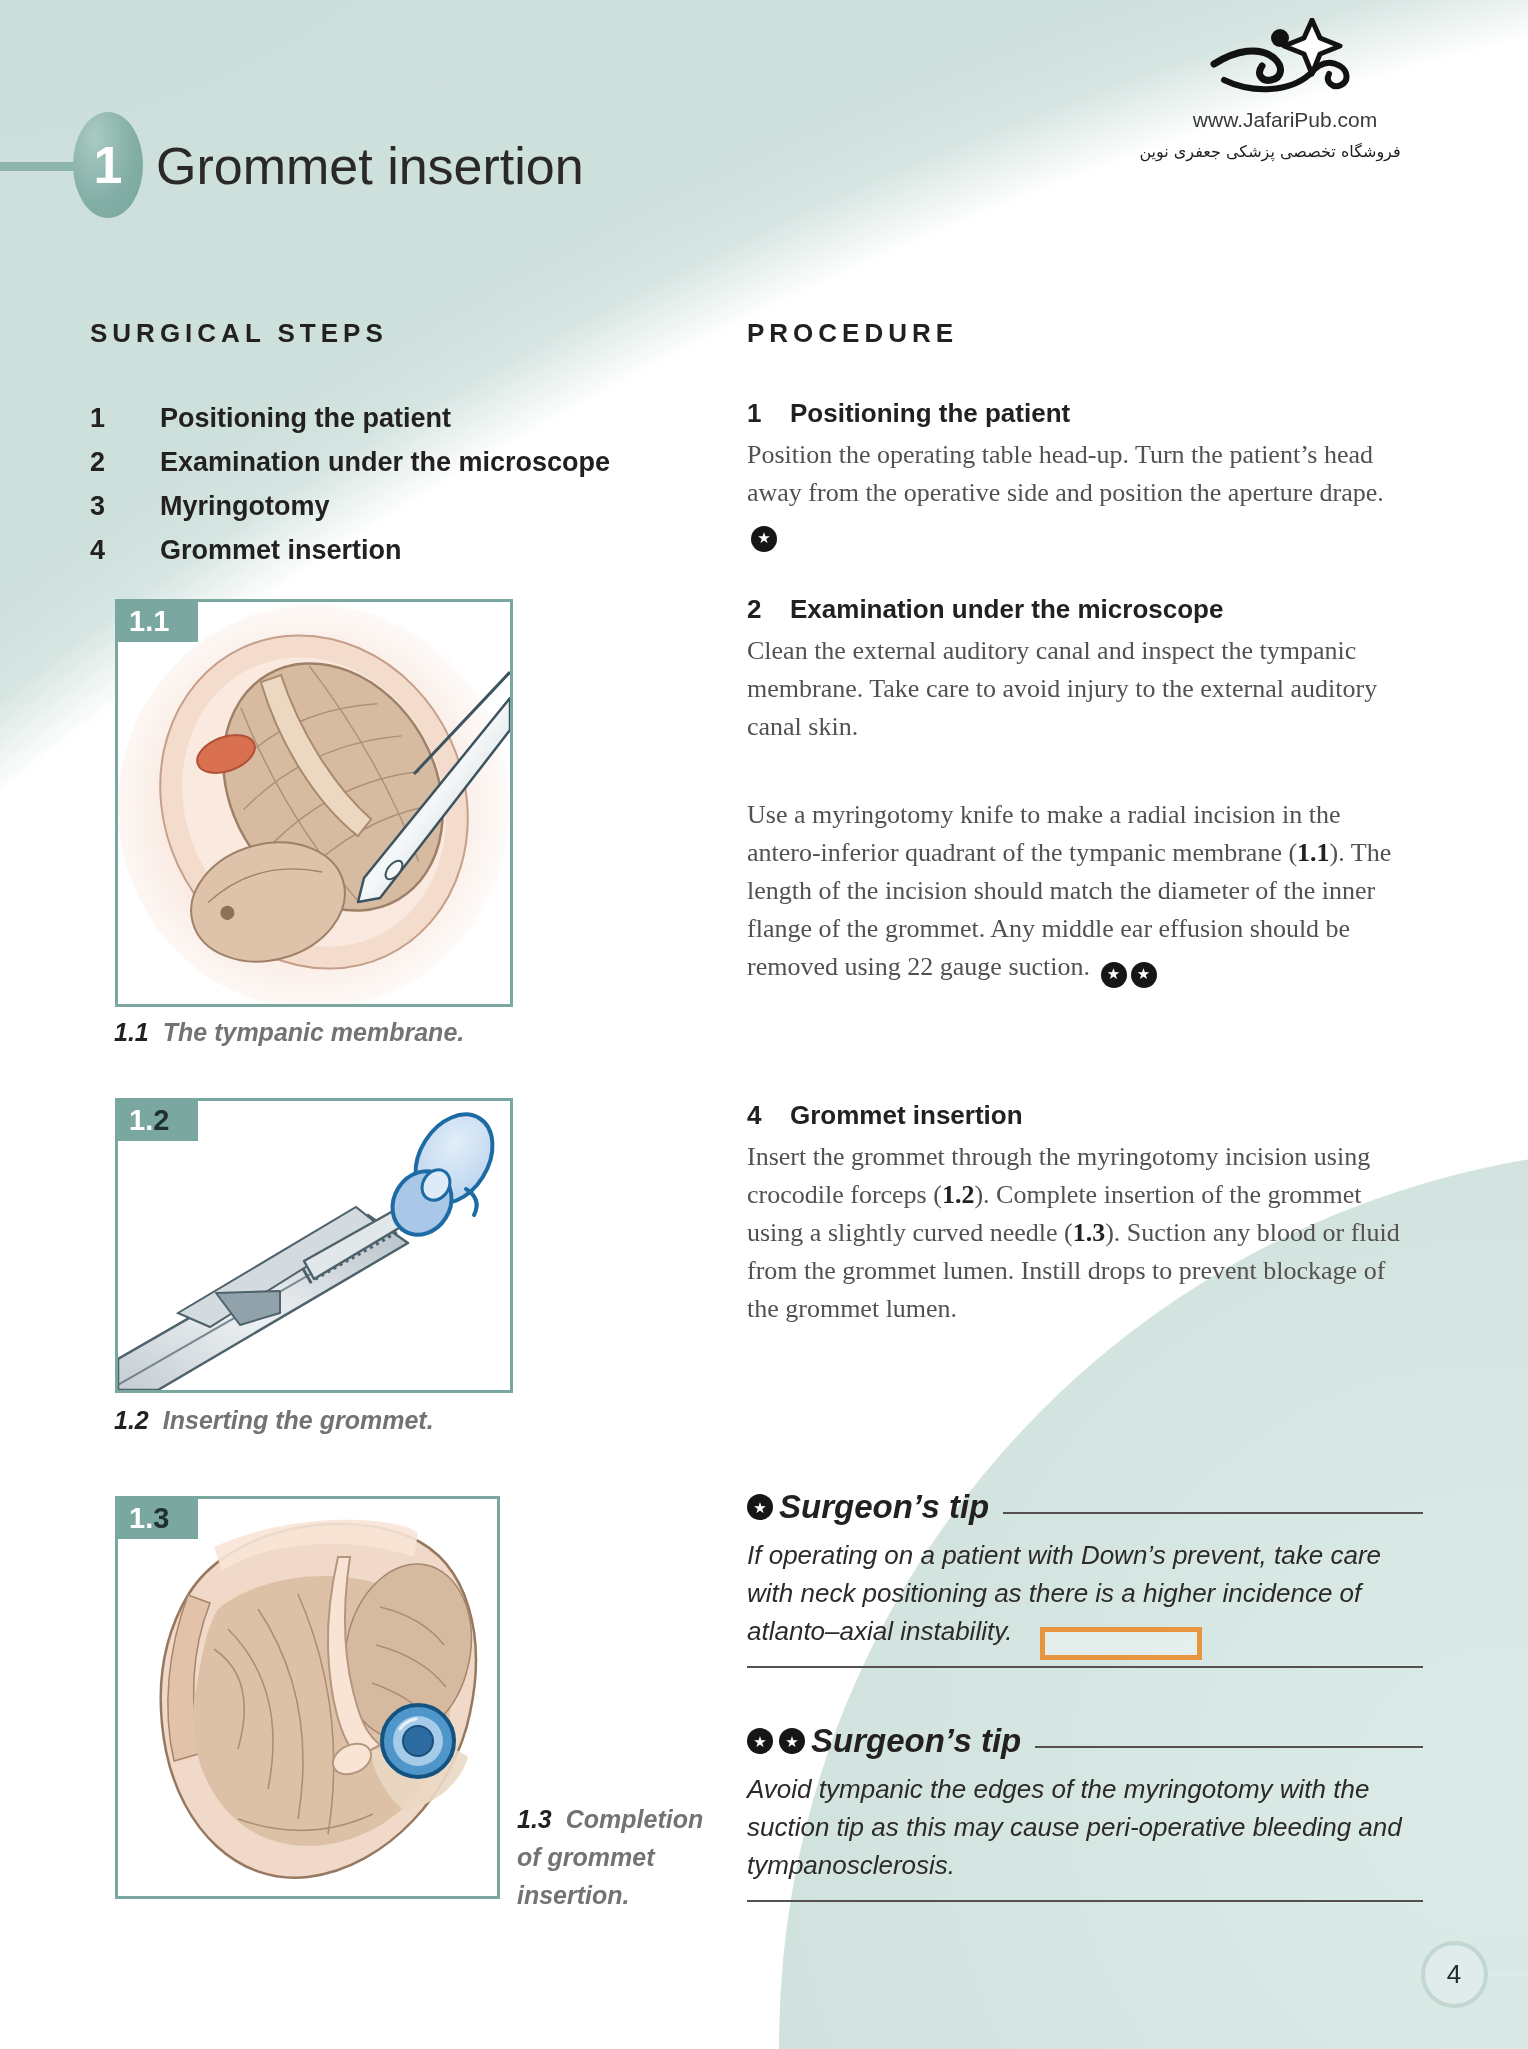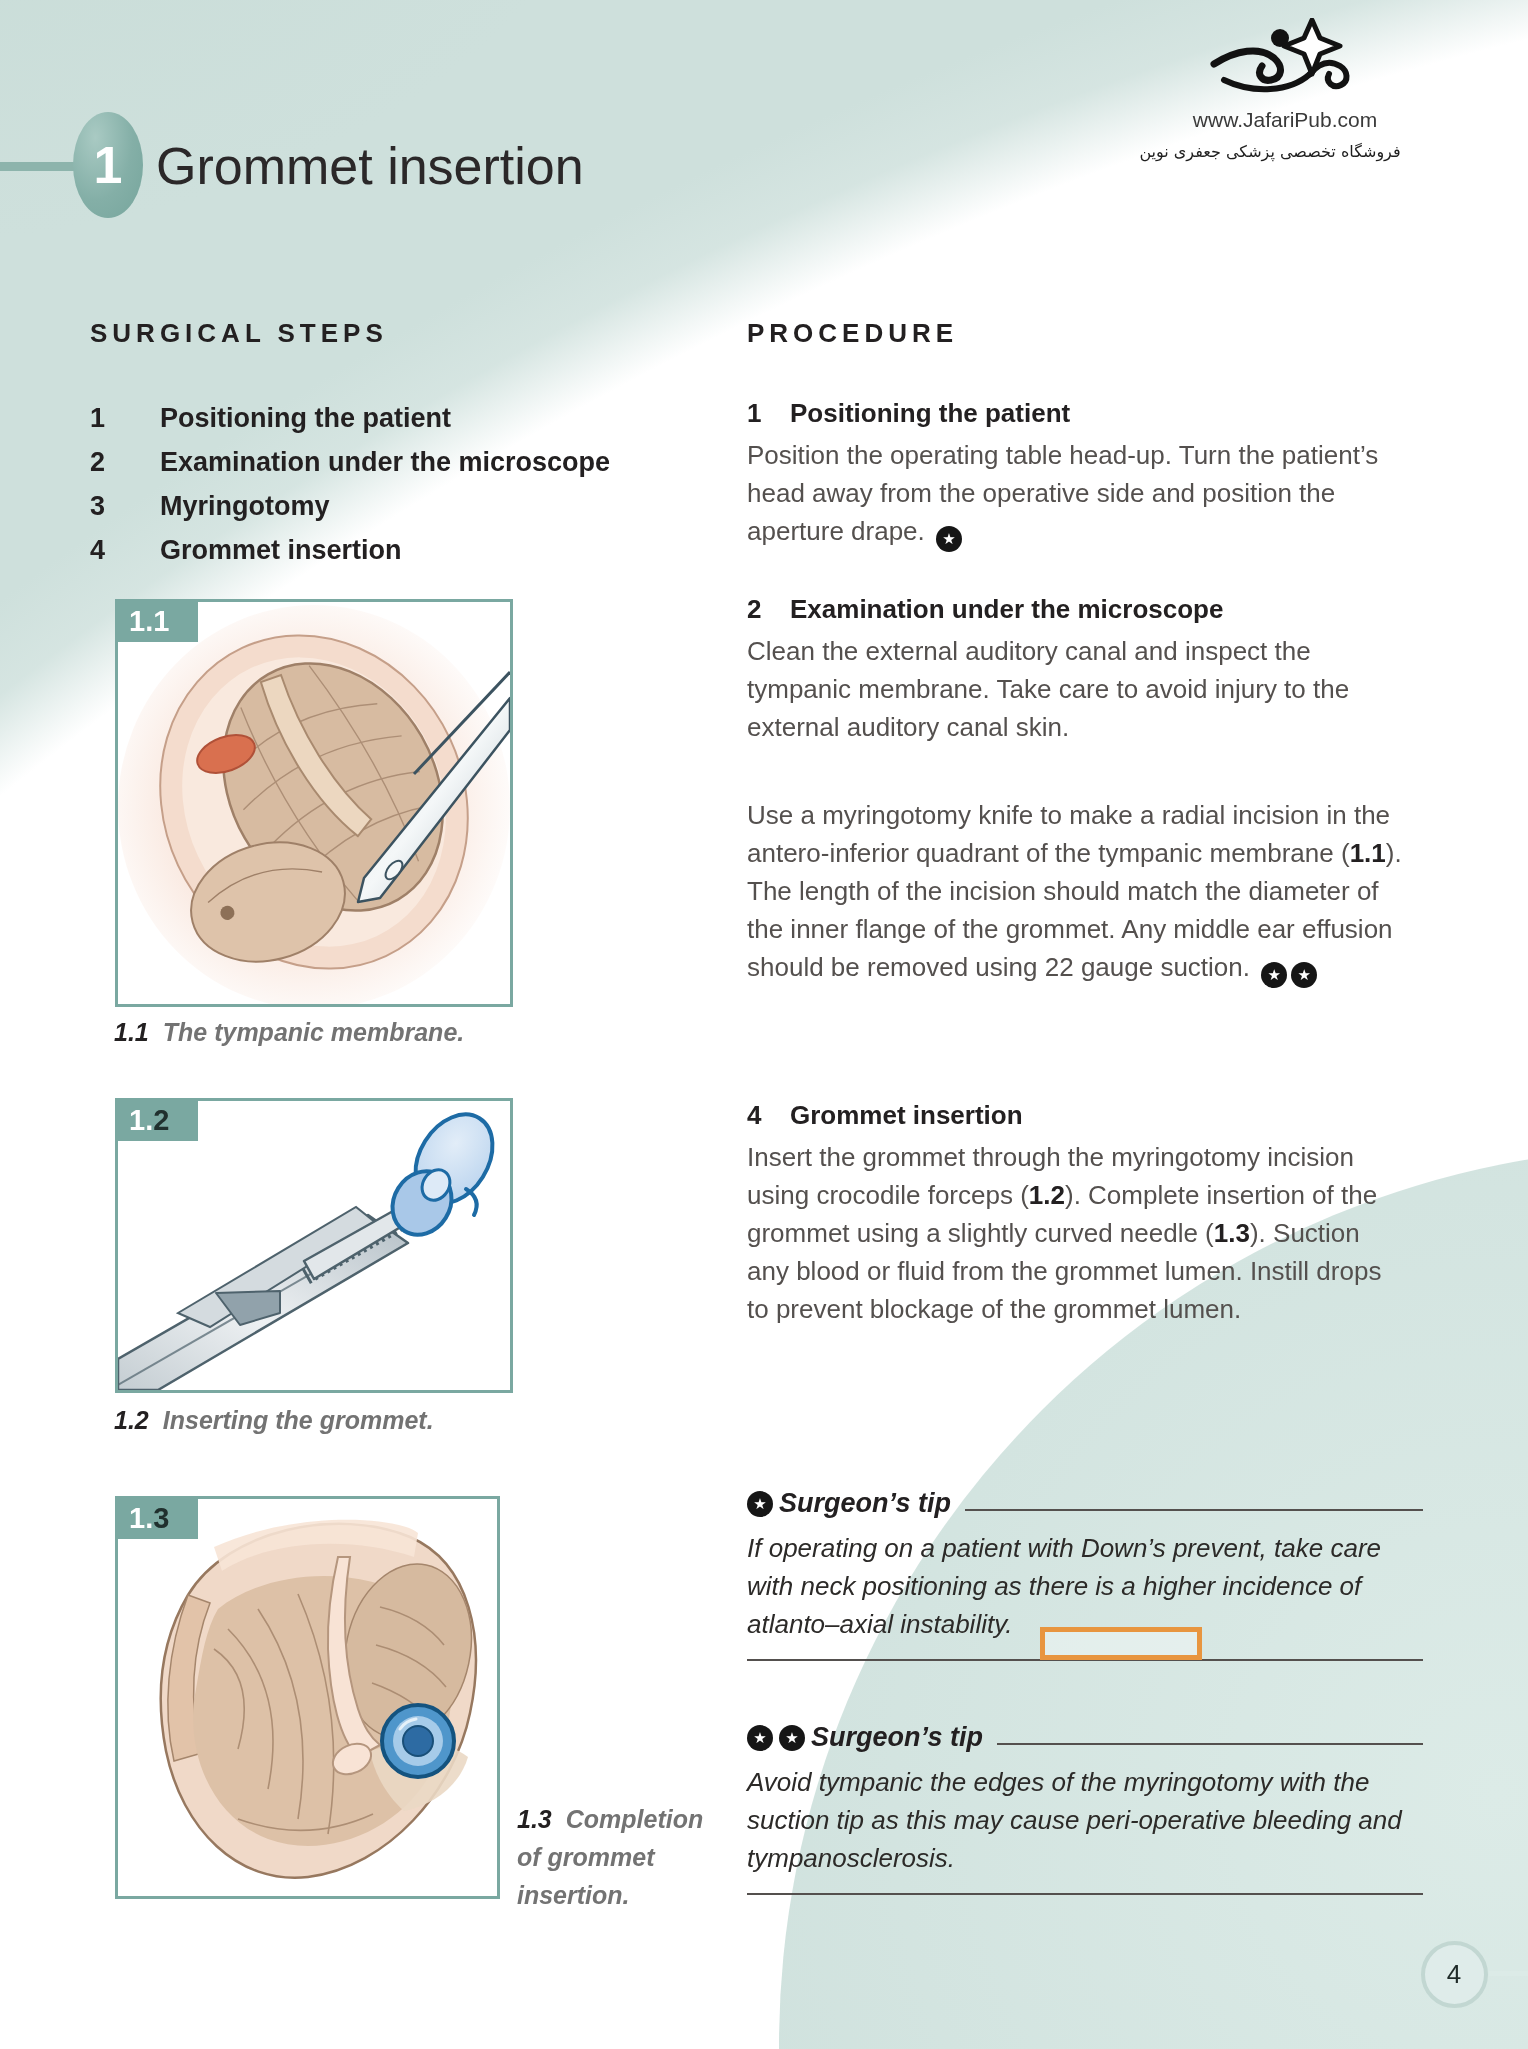--- a/index.html
+++ b/index.html
@@ -59,35 +59,35 @@
   .cap-2 { left:114px; top:1406px; width:420px; }
   .cap-3 { left:517px; top:1800px; width:162px; line-height:38px; }
   .cap-num { font-weight:700; font-style:italic; color:#232021; margin-right:14px; }
   .cap-text { font-style:italic; color:#737373;font-weight:bold; }
 
   
   .procedure-steps { position:absolute; left:747px; top:0; width:676px; z-index:1; }
   .proc-step { position:absolute; left:0; width:660px; }
   .proc-title { font-size:26px; font-weight:700; line-height:34px; color:#232021; }
   .proc-num { display:inline-block; width:43px; }
-  .proc-body { margin-top:6px; font-size:26px; line-height:38px; font-weight:400; color:#54504e; }
+  .proc-body { margin-top:6px; font-size:26px; line-height:38px; font-weight:400; color:#54504e;font-family:Liberation Serif, serif; }
   .proc-body .fig-ref { font-weight:700; color:#232021; }
 
   
   .star-badge { display:inline-flex; align-items:center; justify-content:center;
     width:26px; height:26px; border-radius:50%; background:#161616; color:#fff;
     font-size:15px; line-height:1; vertical-align:-4px; margin-left:4px; }
   .tip-head .star-badge { margin-left:0; margin-right:6px; vertical-align:-3px; }
 
   
   .tip { position:absolute; width:676px; z-index:1; }
   .tip-1 { left:747px; top:1488px; }
   .tip-2 { left:747px; top:1722px; }
   .tip-head { display:flex; align-items:center; }
-  .tip-title { font-size:27px; font-weight:700; font-style:italic; color:#232021; white-space:nowrap; }
+  .tip-title { font-size:33px; font-weight:700; font-style:italic; color:#232021; white-space:nowrap; }
   .tip-headrule { flex:1; border-bottom:2px solid #54504e; margin-left:14px; transform:translateY(6px); }
   .tip-body { margin-top:10px; font-size:26px; line-height:38px; font-style:italic; color:#2c2a28; width:676px; }
   .tip-endrule { border-bottom:2px solid #54504e; margin-top:16px; }
   .annotation-box { position:absolute; left:293px; top:139px; width:162px; height:33px;
     border:5px solid #e8953f; background:rgba(255,255,255,.35); z-index:3; }
 
   
   .page-circle { position:absolute; left:1421px; top:1941px; width:67px; height:67px; border-radius:50%;
     background:#dfecea; border:4px solid #c2d7d2; display:flex; align-items:center; justify-content:center;
     font-size:26px; color:#1f2a28; z-index:2; letter-spacing:1px; }

